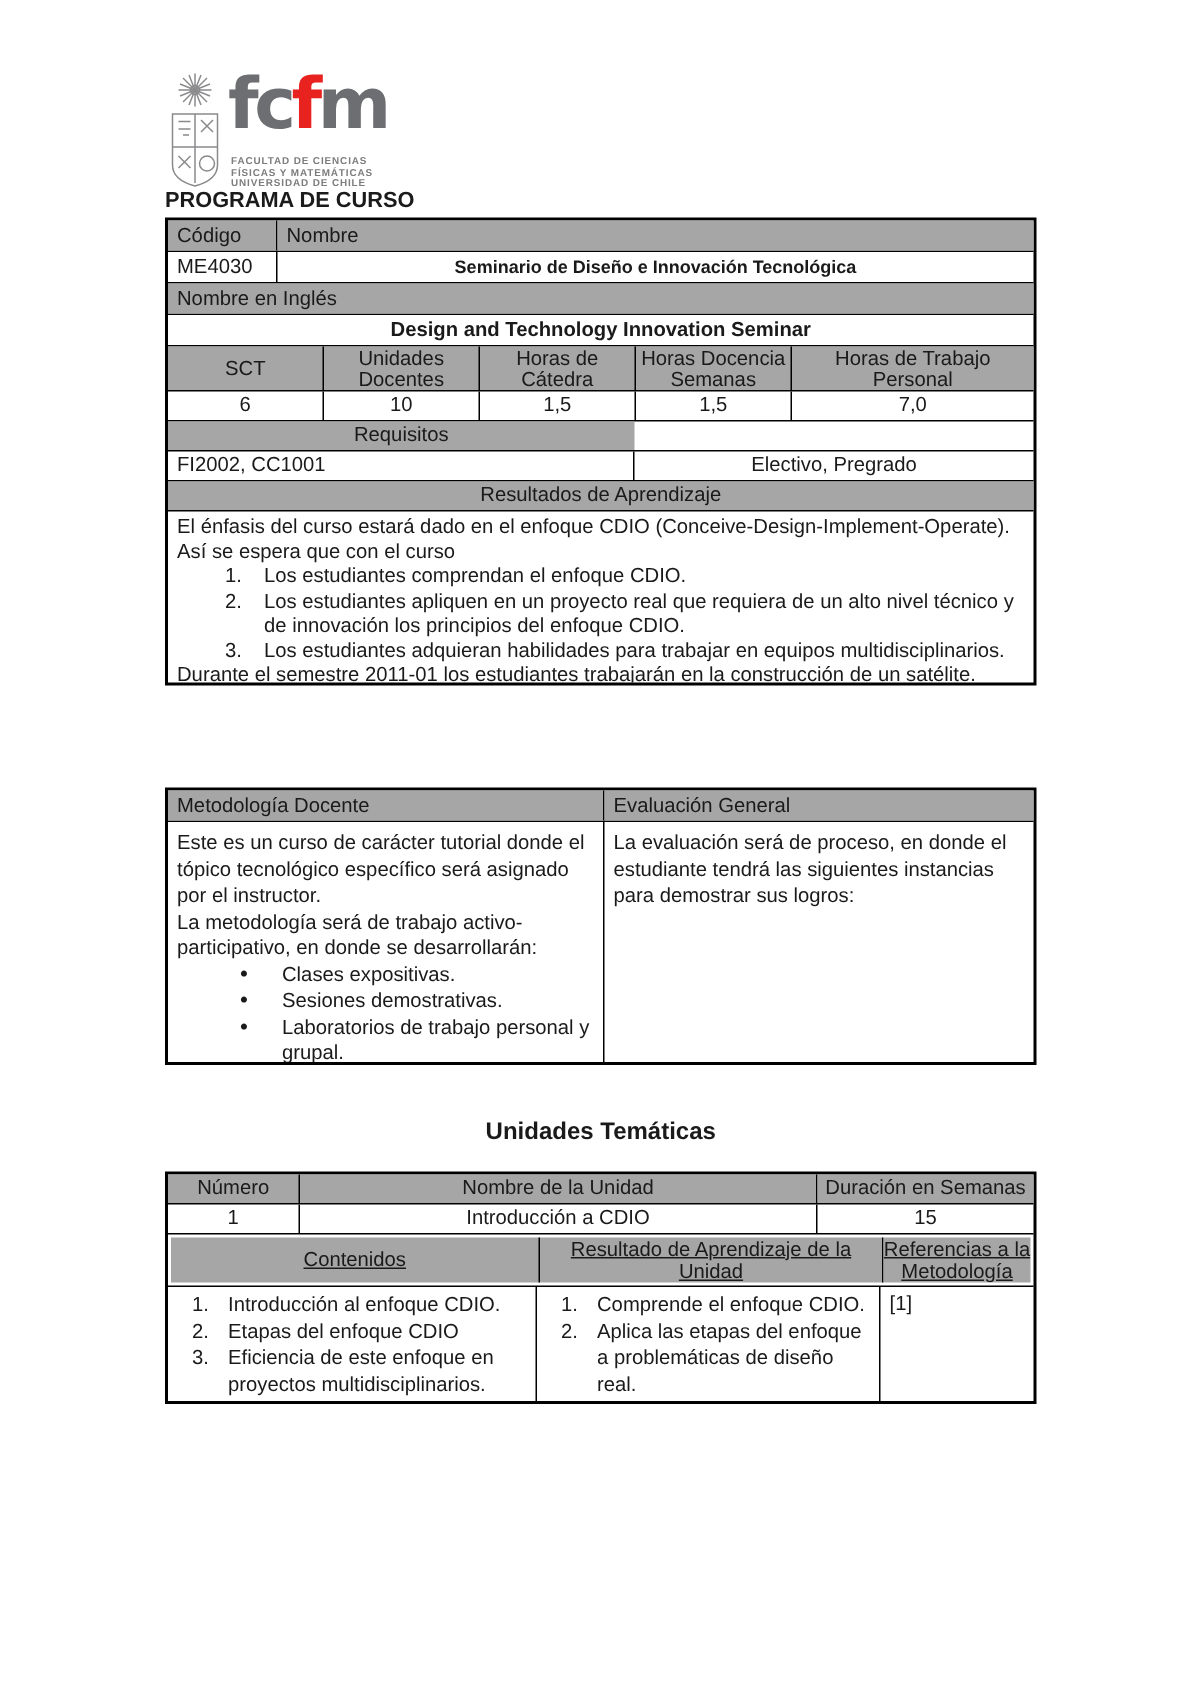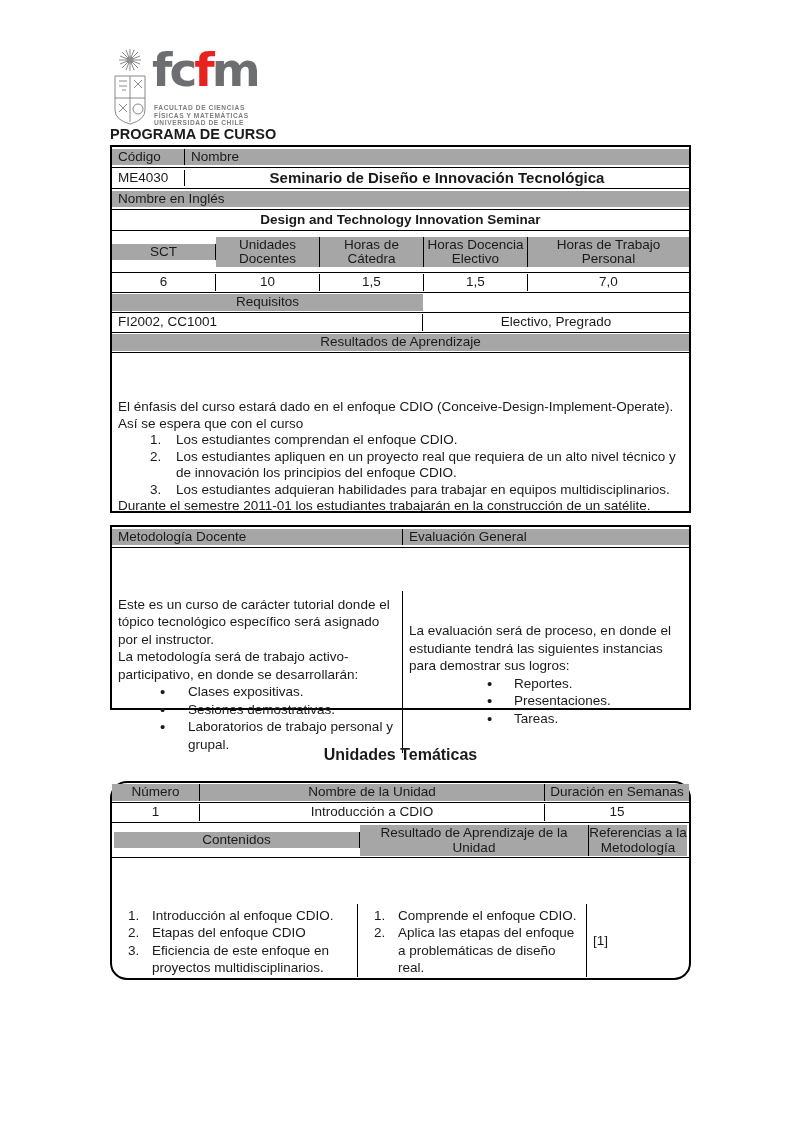--- a/index.html
+++ b/index.html
@@ -18,34 +18,34 @@
                   font-weight:bold; white-space:nowrap; }
 
   
   .doc-title { position:absolute; left:110px; top:126px; width:581px;
                font-weight:bold; font-size:14.5px; }
   .ut-heading { position:absolute; left:110px; top:747px; width:581px;
                 text-align:center; font-weight:bold; font-size:16px; }
 
   
   .tbl { position:absolute; left:110px; width:581px; border:2px solid #000; background:#fff; }
-  .row { display:flex; width:100%; border-bottom:1px solid #000;align-items:center; }
-  .row:last-child { border-bottom:none;margin-top:44px; }
+  .row { display:flex; width:100%; border-bottom:1px solid #000; }
+  .row:last-child { border-bottom:none; }
   .cell { border-right:1px solid #000; display:flex; align-items:center; overflow:hidden; }
   .cell:last-child { border-right:none; }
   .gray { background:#a6a6a6; }
   .cent { justify-content:center; text-align:center; }
   .lft  { padding-left:6px; }
   .bold { font-weight:bold; }
   .grow { flex:1 1 auto; }
   .top  { align-items:flex-start; }
 
   
   .t1 { top:145px; }
-  .h21 { height:21px; } .h30 { height:42px; } .h20 { height:20px; }
+  .h21 { height:21px; } .h30 { height:30px; } .h20 { height:20px; }
   .t1 .c-cod { width:73px; flex:none; }
   .t1 .c5 { width:104px; flex:none; } .t1 .c5last { flex:1 1 auto; }
   .t1 .c-req { width:311px; flex:none; }
   .hours-hdr { line-height:14px; padding:1px 2px; }
   .para-cell { display:block; height:114px; padding:2px 6px 0 6px; }
   .numlist { list-style:none; }
   .numlist li { position:relative; padding-left:58px; counter-increment:n; }
   .numlist { counter-reset:n; }
   .numlist li::before { content:counter(n) "."; position:absolute; left:32px; }
 
@@ -56,28 +56,28 @@
   .t2 .colL { width:291px; flex:none; }
   .t2 .colR { flex:1 1 auto; }
   .t2 .body-cell { display:block; padding:5px 8px 0 6px; line-height:17.5px; }
   .bullets { list-style:none; }
   .bullets li { position:relative; padding-left:70px; }
   .bullets li::before { content:"\2022"; position:absolute; left:42px; font-size:15px; }
   .bullets-deep li { padding-left:105px; }
   .bullets-deep li::before { left:78px; }
 
   
-  .t3 { top:781px;border-radius:17px; }
+  .t3 { top:781px; }
   .t3 .c-num { width:88px; flex:none; }
   .t3 .c-nom { width:345px; flex:none; }
   .t3 .c-dur { flex:1 1 auto; }
   .t3 .c-con { width:246px; flex:none; }
   .t3 .c-res { width:229px; flex:none; }
   .t3 .c-ref { flex:1 1 auto; }
-  .h35 { height:35px; line-height:15.5px; padding:2px; }
+  .h35 { height:35px; line-height:15.5px; padding:2px;text-decoration:underline; }
   .h78 { height:76px; }
   .t3 .body-cell { display:block; padding:3px 4px 0 4px; line-height:17.5px; }
   .numlist-sm { list-style:none; counter-reset:m; }
   .numlist-sm li { position:relative; padding-left:36px; counter-increment:m; }
   .numlist-sm li::before { content:counter(m) "."; position:absolute; left:12px; }
   .ref-val { padding:3px 0 0 6px; align-items:flex-start; }
 </style>
 </head>
 <body>
 
@@ -118,33 +118,33 @@
 
 <div class="doc-title">PROGRAMA DE CURSO</div>
 
 <div class="tbl t1">
   <div class="row h21">
     <div class="cell gray lft c-cod">Código</div>
     <div class="cell gray lft grow">Nombre</div>
   </div>
   <div class="row h21">
     <div class="cell lft c-cod">ME4030</div>
-    <div class="cell cent bold grow" style="font-size:15px">Seminario de Diseño e Innovación Tecnológica</div>
+    <div class="cell cent bold grow" style="font-size:12px">Seminario de Diseño e Innovación Tecnológica</div>
   </div>
   <div class="row h21">
     <div class="cell gray lft grow">Nombre en Inglés</div>
   </div>
   <div class="row h21">
     <div class="cell cent bold grow">Design and Technology Innovation Seminar</div>
   </div>
   <div class="row h30">
     <div class="cell gray cent c5 hours-hdr">SCT</div>
     <div class="cell gray cent c5 hours-hdr">Unidades Docentes</div>
     <div class="cell gray cent c5 hours-hdr">Horas de Cátedra</div>
-    <div class="cell gray cent c5 hours-hdr">Horas Docencia Electivo</div>
+    <div class="cell gray cent c5 hours-hdr">Horas Docencia Semanas</div>
     <div class="cell gray cent c5last hours-hdr">Horas de Trabajo Personal</div>
   </div>
   <div class="row h20">
     <div class="cell cent c5">6</div>
     <div class="cell cent c5">10</div>
     <div class="cell cent c5">1,5</div>
     <div class="cell cent c5">1,5</div>
     <div class="cell cent c5last">7,0</div>
   </div>
   <div class="row h20">
@@ -180,25 +180,20 @@
       <div>Este es un curso de carácter tutorial donde el tópico tecnológico específico será asignado por el instructor.</div>
       <div>La metodología será de trabajo activo-participativo, en donde se desarrollarán:</div>
       <ul class="bullets">
         <li>Clases expositivas.</li>
         <li>Sesiones demostrativas.</li>
         <li>Laboratorios de trabajo personal y grupal.</li>
       </ul>
     </div>
     <div class="cell body-cell colR top">
       <div>La evaluación será de proceso, en donde el estudiante tendrá las siguientes instancias para demostrar sus logros:</div>
-      <ul class="bullets bullets-deep">
-        <li>Reportes.</li>
-        <li>Presentaciones.</li>
-        <li>Tareas.</li>
-      </ul>
     </div>
   </div>
 </div>
 
 <div class="ut-heading">Unidades Temáticas</div>
 
 <div class="tbl t3">
   <div class="row h20">
     <div class="cell gray cent c-num">Número</div>
     <div class="cell gray cent c-nom">Nombre de la Unidad</div>

